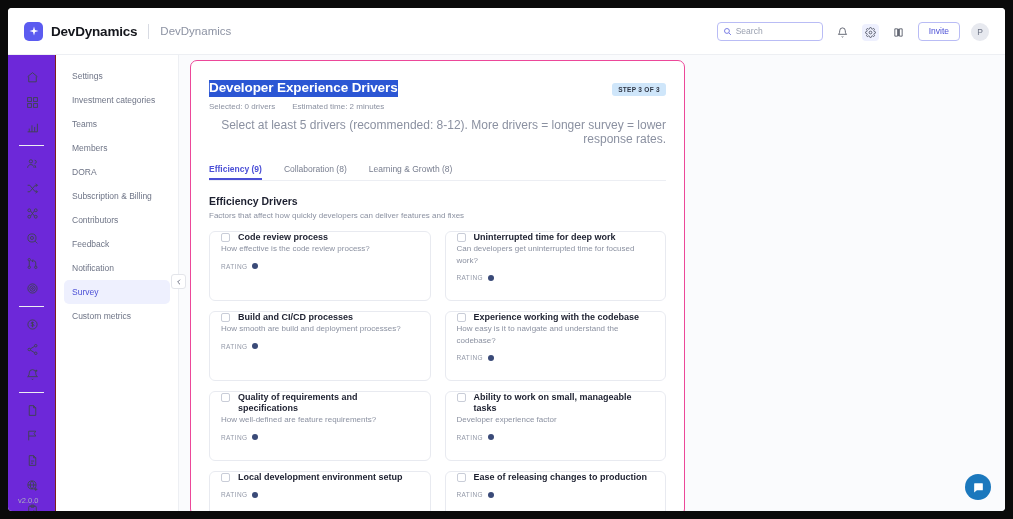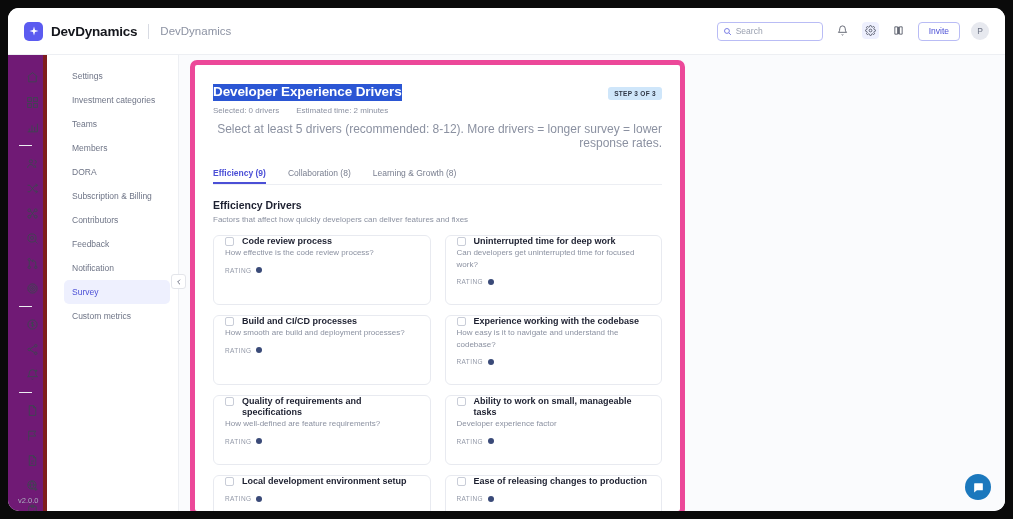--- a/index.html
+++ b/index.html
@@ -7,21 +7,21 @@
     width: 1013px; height: 519px;
     background: #0a0a0a;
     font-family: "Liberation Sans", sans-serif;
     overflow: hidden;
   }
   #frame {
     position: absolute;
     left: 8px; top: 8px;
     width: 997px; height: 503px;
     background: #ffffff;
-    border-radius: 11px;
+    border-radius: 4px;
     overflow: hidden;
   }
 
   
   #topbar {
     position: absolute; left: 0; top: 0; right: 0; height: 47px;
     background: #ffffff;
     border-bottom: 1px solid #edeff3;
     display: flex; align-items: center;
   }
@@ -35,21 +35,21 @@
   .brand-name {
     margin-left: 8px; font-size: 13.5px; font-weight: bold; color: #14161c;
     letter-spacing: -0.2px;
   }
   .brand-div {
     margin: 0 11px; width: 1px; height: 15px; background: #d8dbe3;
   }
   .brand-sub { font-size: 11.5px; color: #8d93a3; }
 
   .topright {
-    margin-left: auto; display: flex; align-items: flex-start;
+    margin-left: auto; display: flex; align-items: flex-end;
     padding-right: 16px; gap: 11px;
   }
   .search-box {
     width: 106px; height: 19px;
     border: 1px solid #b9bcf5; border-radius: 4px;
     background: #fff;
     display: flex; align-items: center; gap: 4px; padding: 0 5px;
   }
   .search-txt { font-size: 8.5px; color: #9aa0b0; }
   .ticon {
@@ -66,23 +66,23 @@
   }
   .avatar {
     width: 18px; height: 18px; border-radius: 50%;
     background: #e7e9ef; color: #6a7082;
     display: flex; align-items: center; justify-content: center;
     font-size: 8.5px;
   }
 
   
   #rail {
-    position: absolute; left: 0; top: 47px; bottom: 0; width: 39px;
-    background: #701a75;
-    border-right: 4px solid #7f1d1d;
+    position: absolute; left: 0; top: 47px; bottom: 0; width: 48px;
+    background: #6d28d9;
+    border-right: 1px solid #7f1d1d;
     padding-top: 10px;
   }
   .rail-ic {
     width: 48px; height: 25px;
     display: flex; align-items: center; justify-content: center;
     color: #3f4452;
   }
   .rail-ic svg { width: 13px; height: 13px; }
   .rail-sep { height: 1px; background: #eceef2; margin: 5px 11px; }
   #version {
@@ -118,21 +118,21 @@
 
   
   #main {
     position: absolute; left: 171px; top: 47px; right: 0; bottom: 0;
     background: #fafbfd;
   }
   #panel {
     position: absolute; left: 11px; top: 5px;
     width: 495px; bottom: -5px;
     background: #ffffff;
-    border: 5px solid #ec4899;
+    border: 1px solid #ec4899;
     border-radius: 7px;
     overflow: hidden;
   }
   #panel-inner { padding: 19px 18px 0 18px; }
 
   .title-row { display: flex; align-items: flex-start; }
   .page-title {
     font-size: 13.5px; font-weight: bold; color: #ffffff;
     background: #2b56d4; letter-spacing: -0.1px;
     line-height: 1.25;

